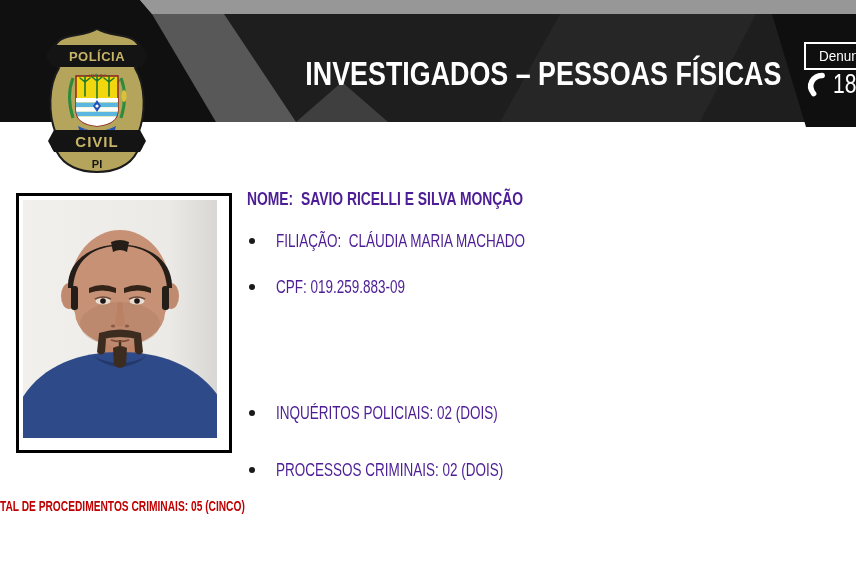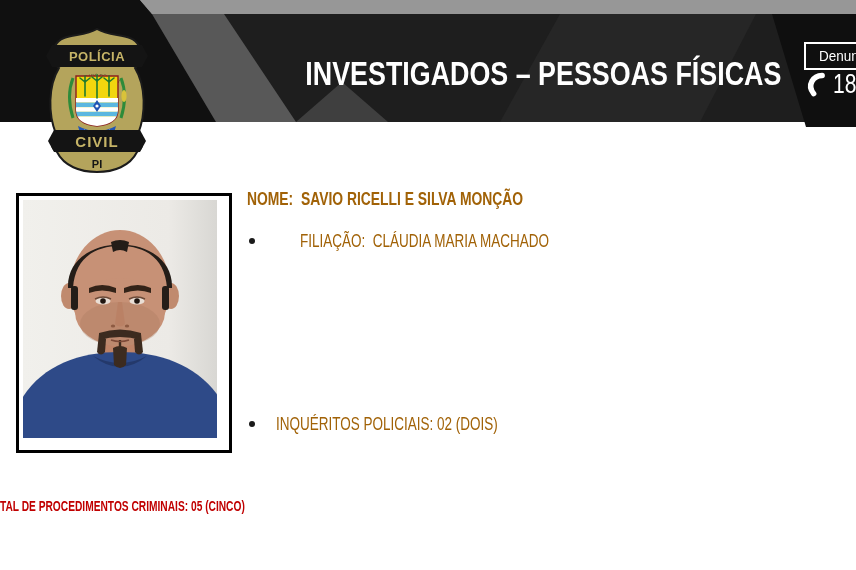--- a/index.html
+++ b/index.html
@@ -20,21 +20,21 @@
   .phone-row .num{font-size:27px;line-height:27px;transform:scaleX(0.78);transform-origin:left center;margin-left:3px;}
 
   
   #badge{position:absolute;left:40px;top:26px;}
 
   
   .photo-frame{position:absolute;left:16px;top:193px;width:202px;height:246px;border:3px solid #000;
                background:#fff;padding:4px;box-sizing:content-box;}
 
   
-  .line{position:absolute;white-space:nowrap;color:#a16207;line-height:22px;}
+  .line{position:absolute;white-space:nowrap;color:#4c1d95;line-height:22px;}
   .bold-line{font-weight:bold;font-size:19px;}
   .bold-line .t{transform:scaleX(0.73);transform-origin:left center;}
   .bullet-line{display:flex;align-items:flex-start;}
   .bullet-dot{width:6px;height:6px;border-radius:50%;background:#1a1a1a;margin:8px 21px 0 0;flex:none;}
   .bullet-line .t{font-size:18px;transform:scaleX(0.75);transform-origin:left center;}
 
   .total-line{position:absolute;left:-14px;top:498px;line-height:16px;font-size:15px;font-weight:bold;
               color:var(--accent_red,#C00000);white-space:nowrap;}
   .total-line .t{transform:scaleX(0.68);transform-origin:left center;}
 </style>
@@ -167,28 +167,36 @@
       <path d="M97 140 L97 151" stroke="#3c2b1f" stroke-width="2.4"></path>
       <path d="M90 148 Q97 144 104 148 L103 165 Q97 171 91 165 Z" fill="#3c2b1f"></path>
       <path d="M88 140 Q97 143 106 140" stroke="#7d4a38" stroke-width="1.6" fill="none"></path>
     </svg>
   </div>
 
   <div class="line bold-line" style="left:247px;top:188px;">
     <span class="t">NOME:  SAVIO RICELLI E SILVA MONÇÃO</span>
   </div>
 
-  <div class="line bullet-line" style="left:249px;top:230px;gap:24px;">
+  <div class="line bullet-line" style="left:249px;top:230px;">
     <span class="bullet-dot"></span>
     <span class="t">FILIAÇÃO:  CLÁUDIA MARIA MACHADO</span>
   </div>
-
-
-  <div class="line bullet-line" style="left:249px;top:413px;">
+  <div class="line bullet-line" style="left:249px;top:276px;">
+    <span class="bullet-dot"></span>
+    <span class="t">CPF: 019.259.883-09</span>
+  </div>
+
+
+  <div class="line bullet-line" style="left:249px;top:402px;">
     <span class="bullet-dot"></span>
     <span class="t">INQUÉRITOS POLICIAIS: 02 (DOIS)</span>
+  </div>
+  <div class="line bullet-line" style="left:249px;top:459px;">
+    <span class="bullet-dot"></span>
+    <span class="t">PROCESSOS CRIMINAIS: 02 (DOIS)</span>
   </div>
 
   <div class="total-line">
     <span class="t">TOTAL DE PROCEDIMENTOS CRIMINAIS: 05 (CINCO)</span>
   </div>
 
 </div>
 
 </body></html>

